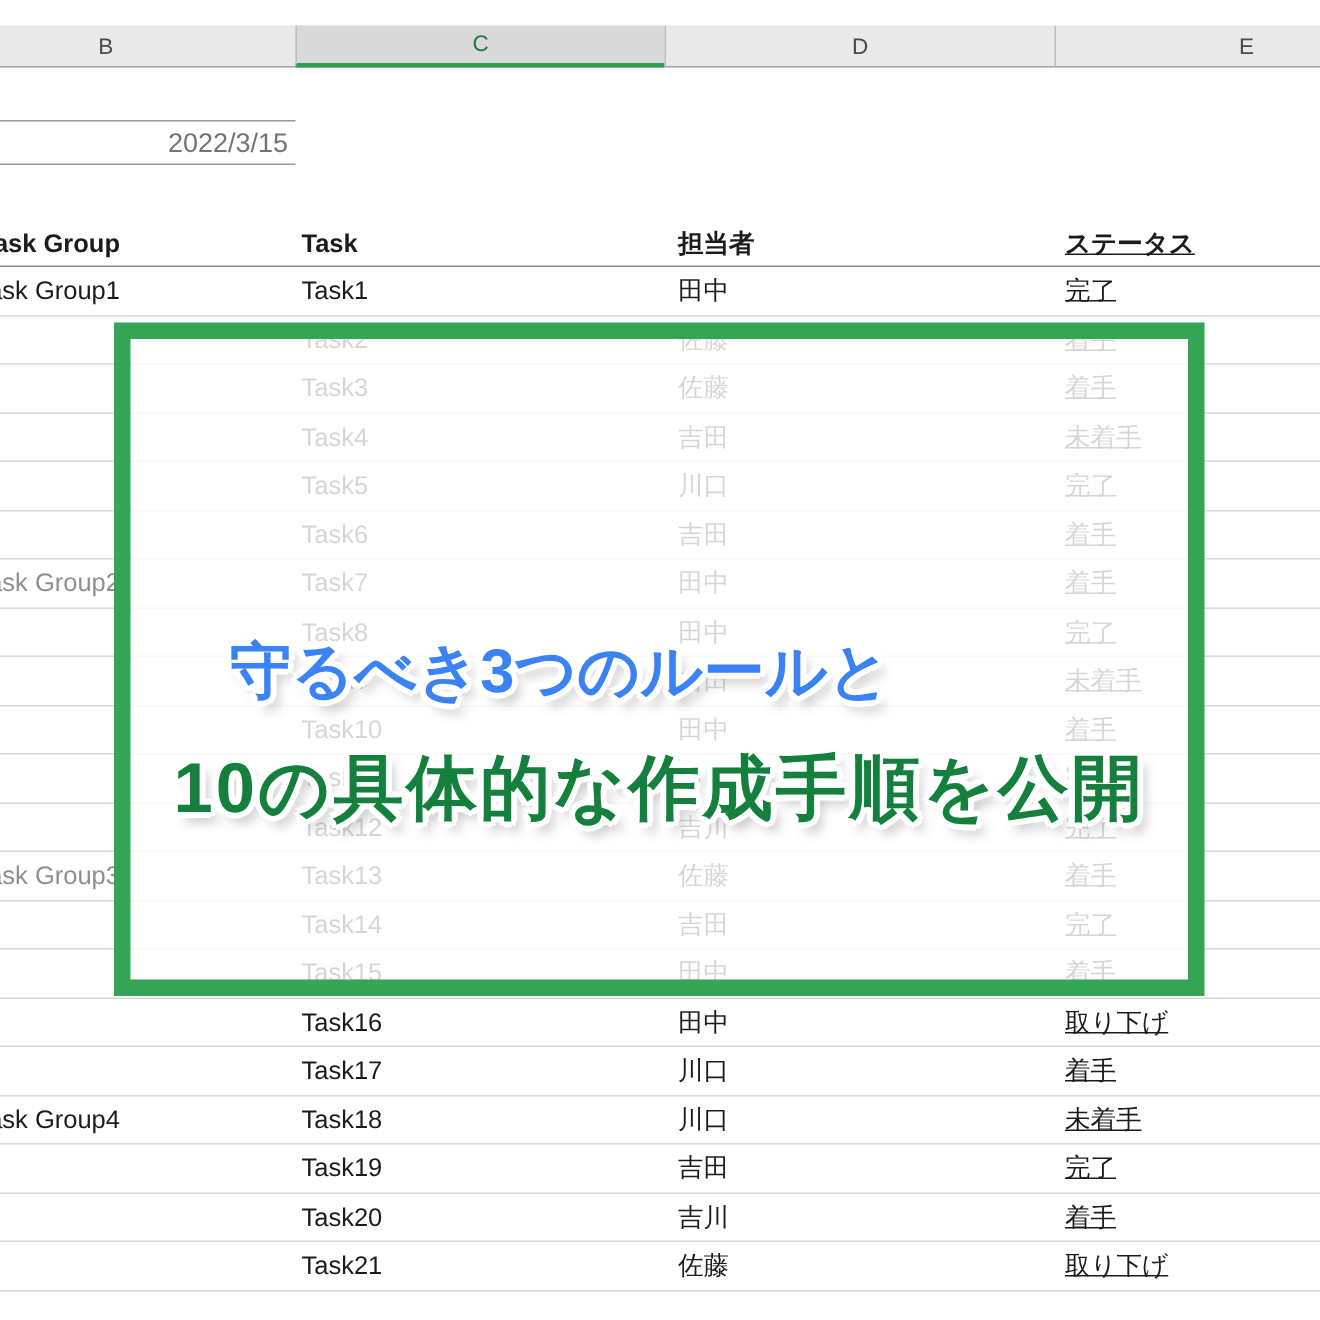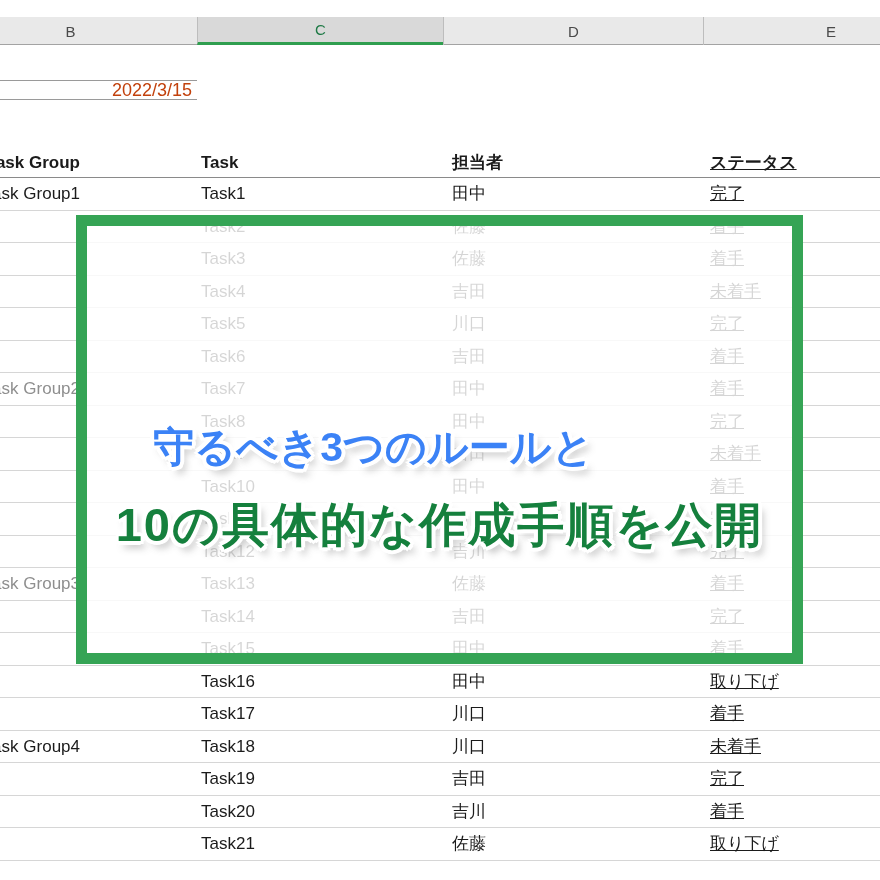--- a/index.html
+++ b/index.html
@@ -18,24 +18,24 @@
     position:absolute;top:0;height:28px;box-sizing:border-box;
     display:flex;align-items:center;justify-content:center;
     font-size:15px;color:#4a4a4a;border-left:1px solid #bdbdbd;
   }
   .col-h.first{border-left:none;}
   .col-h.selected{
     background:#d9d9d9;border-bottom:3px solid #2f9e4f;color:#1f7a46;
   }
   
   .date-cell{
-    position:absolute;left:0;top:80px;width:197px;height:20px;box-sizing:border-box;
+    position:absolute;left:0;top:80px;width:197px;height:30px;box-sizing:border-box;
     border-top:1px solid #9a9a9a;border-bottom:1px solid #9a9a9a;
     display:flex;align-items:center;justify-content:flex-end;
-    padding-right:5px;font-size:18px;color:#c2410c;
+    padding-right:5px;font-size:18px;color:#737373;
   }
   
   .thead{
     position:absolute;left:0;top:148px;width:880px;height:30px;box-sizing:border-box;
     border-bottom:1px solid #8a8a8a;font-weight:bold;font-size:17px;
   }
   .rows{position:absolute;left:0;top:178px;width:880px;}
   .row{
     position:relative;width:880px;height:32.5px;box-sizing:border-box;
     border-bottom:1px solid #d6d6d6;font-size:17px;

